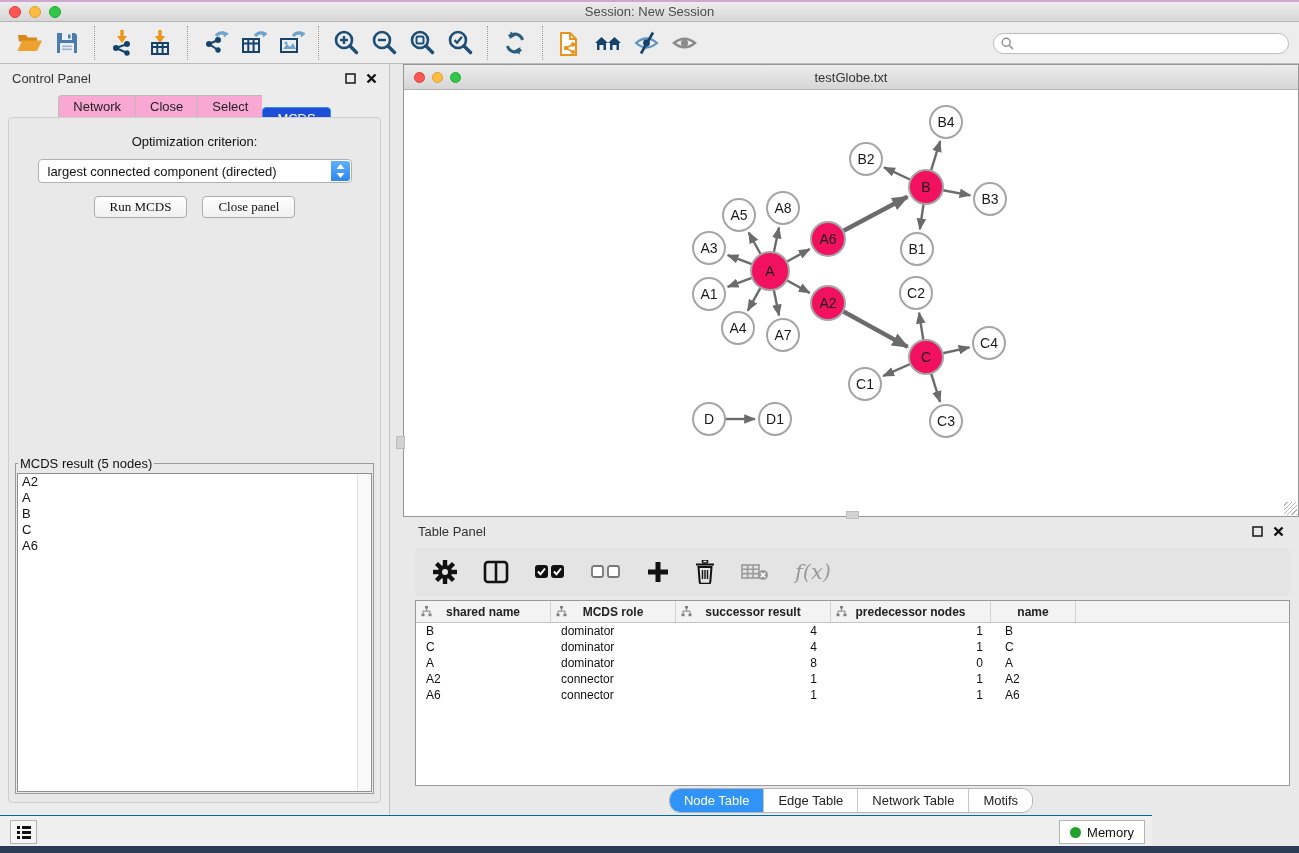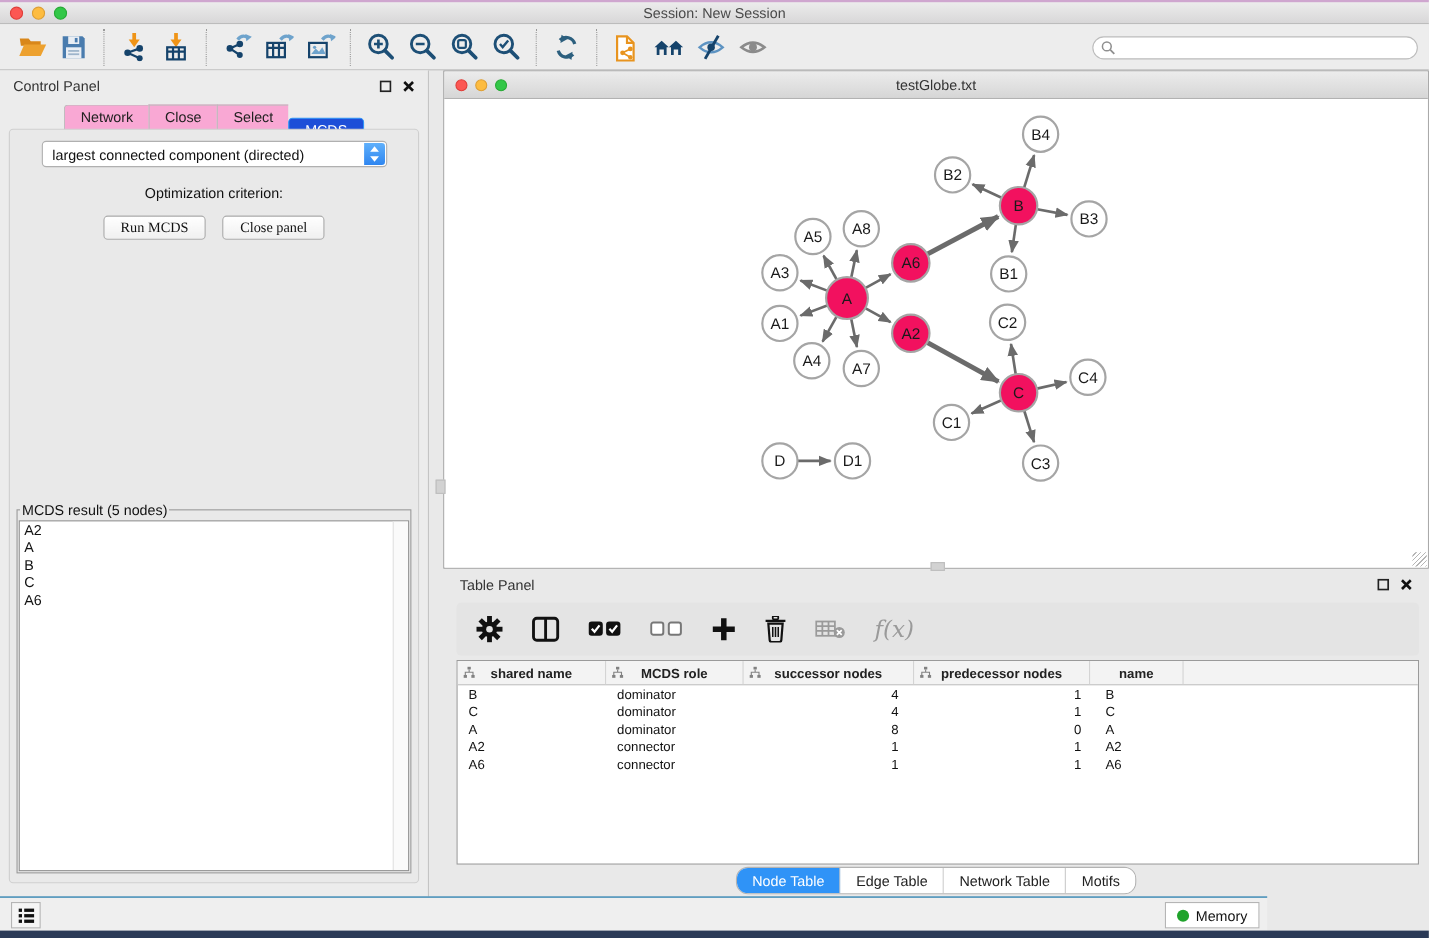--- a/index.html
+++ b/index.html
@@ -283,30 +283,30 @@
         </svg>
     </span>
   </div>
   <div id="cp-tabs">
       <div class="cp-tab">Network</div>
       <div class="cp-tab">Close</div>
       <div class="cp-tab">Select</div>
       <div class="cp-tab active">MCDS</div>
     </div>
   <div id="cp-body">
+    <div id="opt-label">Optimization criterion:</div>
     <div id="criterion-select">
       <span class="val">largest connected component (directed)</span>
       <span class="stepper">
         <svg width="11" height="16" viewBox="0 0 11 16">
             <path d="M5.5 1 L9.5 6 H1.5 z" fill="#fff"></path>
             <path d="M5.5 15 L1.5 10 H9.5 z" fill="#fff"></path>
           </svg>
       </span>
     </div>
-    <div id="opt-label">Optimization criterion:</div>
     <div class="cp-buttons">
       <div class="mac-btn">Run MCDS</div>
       <div class="mac-btn">Close panel</div>
     </div>
     <fieldset id="mcds-fieldset">
       <legend>MCDS result (5 nodes)</legend>
       <div id="mcds-list">
         <div class="mcds-item">A2</div>
           <div class="mcds-item">A</div>
           <div class="mcds-item">B</div>
@@ -551,21 +551,21 @@
         </div>
         <div class="th-cell" style="width: 155px;">
           <svg width="11" height="11" viewBox="0 0 11 11">
             <g fill="#818181">
               <rect x="4" y="0" width="3" height="2.6"></rect>
               <rect x="0.5" y="7.6" width="3" height="2.6"></rect>
               <rect x="7.5" y="7.6" width="3" height="2.6"></rect>
             </g>
             <path d="M5.5 2.6 v2.5 M2 7.6 V5.1 h7 v2.5" stroke="#818181" stroke-width="1" fill="none"></path>
           </svg>
-          <span>successor nodes</span>
+          <span>successor result</span>
         </div>
         <div class="th-cell" style="width: 160px;">
           <svg width="11" height="11" viewBox="0 0 11 11">
             <g fill="#818181">
               <rect x="4" y="0" width="3" height="2.6"></rect>
               <rect x="0.5" y="7.6" width="3" height="2.6"></rect>
               <rect x="7.5" y="7.6" width="3" height="2.6"></rect>
             </g>
             <path d="M5.5 2.6 v2.5 M2 7.6 V5.1 h7 v2.5" stroke="#818181" stroke-width="1" fill="none"></path>
           </svg>

